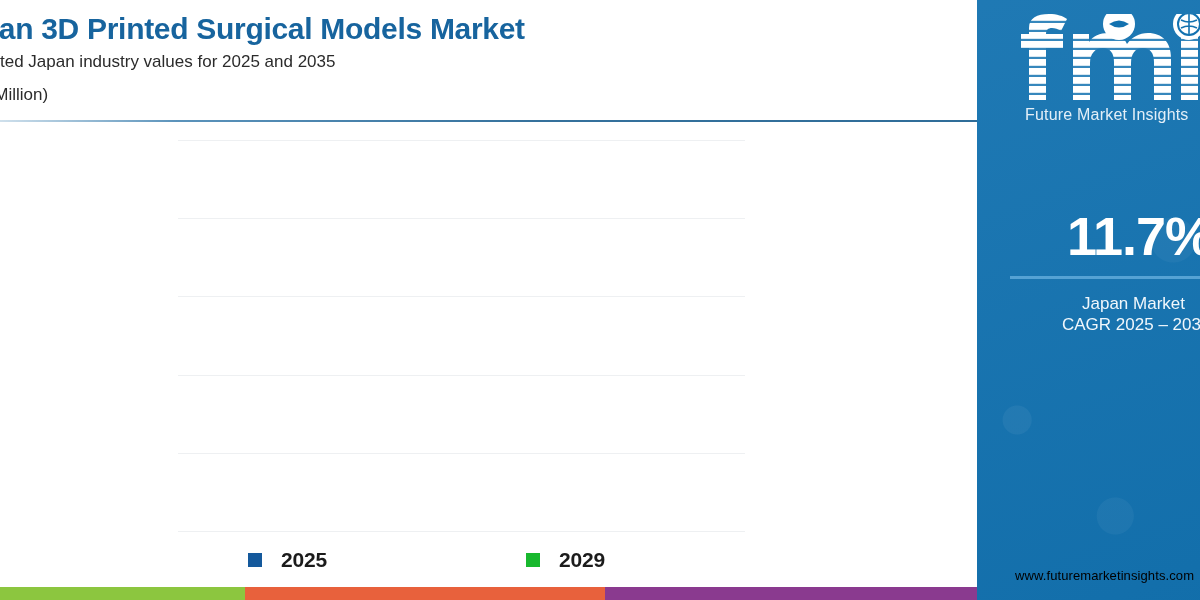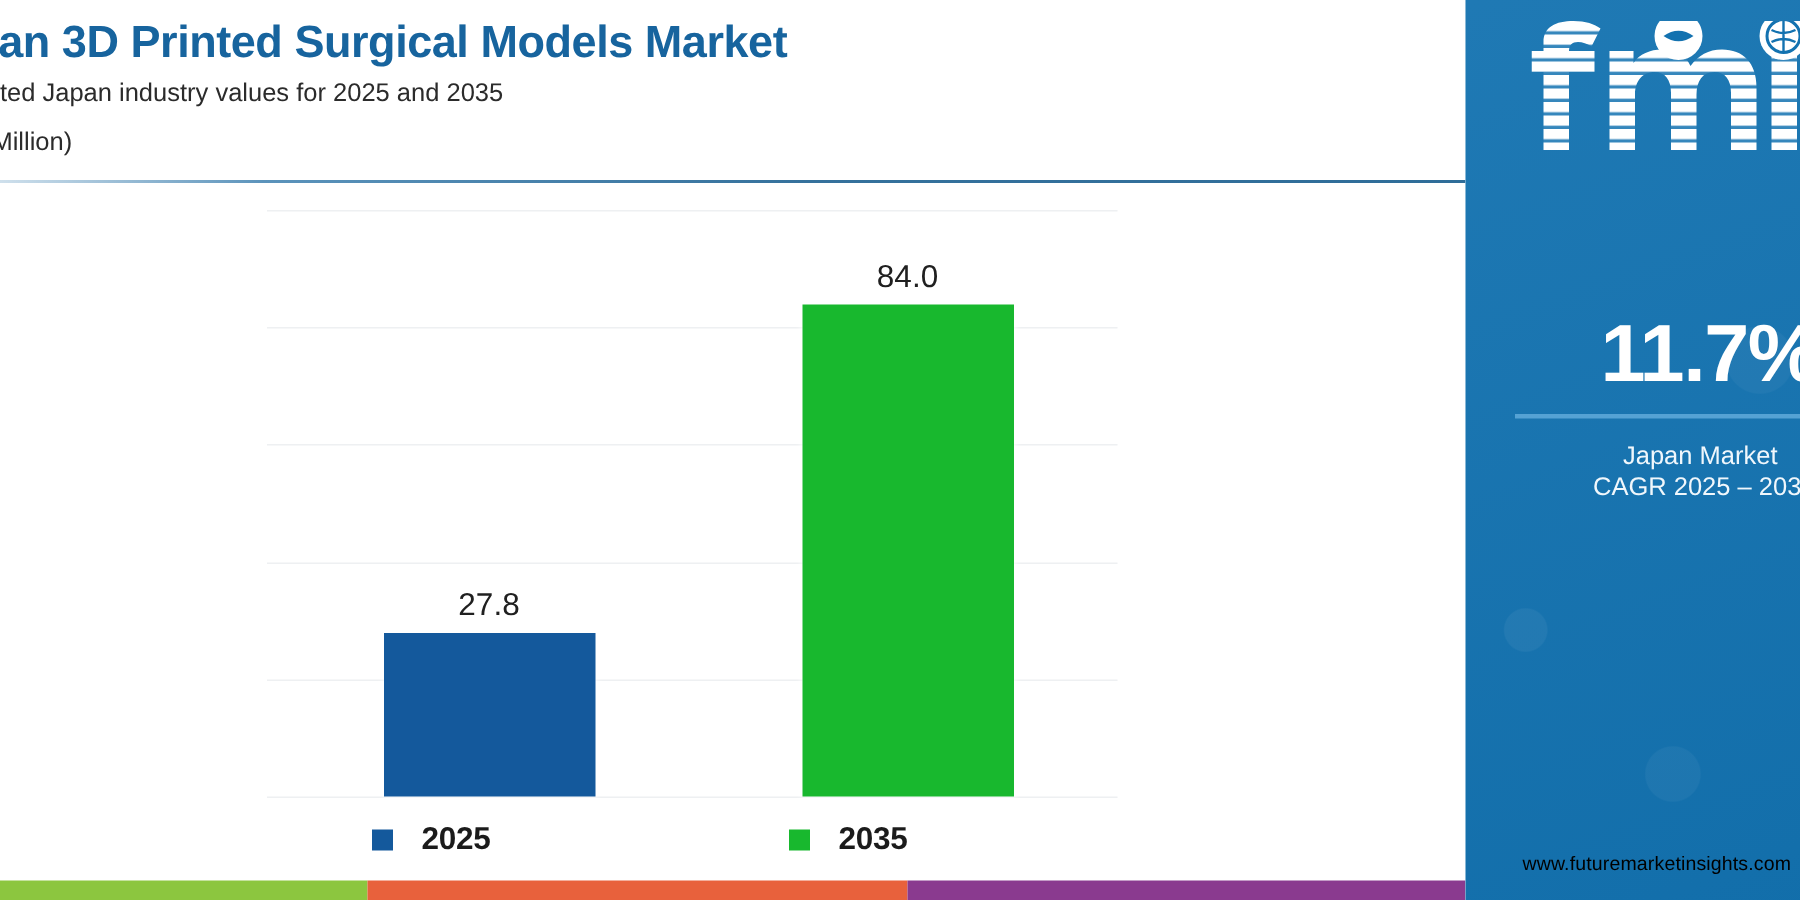--- a/index.html
+++ b/index.html
@@ -168,39 +168,31 @@
 
     <div id="plot-wrap">
       <div id="plot-area">
 
       <div class="gridline" style="top: 0px;"></div>
           <div class="gridline" style="top: 78.2px;"></div>
           <div class="gridline" style="top: 156.4px;"></div>
           <div class="gridline" style="top: 234.6px;"></div>
           <div class="gridline" style="top: 312.8px;"></div>
           <div class="gridline" style="top: 391px;"></div>
-          <div class="bar" style="left: 77.5px; width: 141px; height: 108.698px;">
-            <div class="bar-rect" style="background: rgb(20, 89, 156);"></div>
-            <div class="bar-label" style="top: -30px;">27.8</div>
-          </div>
-          <div class="bar" style="left: 356.5px; width: 141px; height: 328.44px;">
-            <div class="bar-rect" style="background: rgb(24, 184, 46);"></div>
-            <div class="bar-label" style="top: -30px;">84.0</div>
-          </div>
         </div>
 
       <div id="legend">
 
       <div class="legend-item" style="left: 70px;">
             <span class="legend-swatch" style="background: rgb(20, 89, 156);"></span>
             <span class="legend-label">2025</span>
           </div>
           <div class="legend-item" style="left: 348px;">
             <span class="legend-swatch" style="background: rgb(24, 184, 46);"></span>
-            <span class="legend-label">2035</span>
+            <span class="legend-label">2029</span>
           </div>
         </div>
     </div>
 
     <div id="bottom-strip">
         <div class="strip-seg" style="background: rgb(140, 198, 63); width: 245px;"></div>
         <div class="strip-seg" style="background: rgb(232, 97, 60); width: 360px;"></div>
         <div class="strip-seg" style="background: rgb(138, 58, 143); width: 372px;"></div>
       </div>
   </div>
@@ -224,20 +216,21 @@
 
           <path d="M160 86 V20 H177 V86 Z" fill="url(#stripes)"></path>
 
           <circle cx="98" cy="10" r="16" fill="#ffffff"></circle>
           <path d="M88 10 q10 -7 20 0 q-10 7 -20 0 Z" fill="#1372b0"></path>
           <circle cx="168" cy="10" r="16" fill="#ffffff"></circle>
           <circle cx="168" cy="10" r="11" fill="none" stroke="#1372b0" stroke-width="2"></circle>
           <path d="M160 6 q8 4 16 0 M160 14 q8 -4 16 0 M168 -1 v22" stroke="#1372b0" stroke-width="1.6" fill="none"></path>
         </svg>
       </div>
+      <div id="logo-caption">Future Market Insights</div>
     </div>
 
     <div id="cagr-value">11.7%</div>
     <div id="cagr-divider"></div>
     <div id="cagr-caption-1">Japan Market</div>
     <div id="cagr-caption-2">CAGR 2025 – 2035</div>
 
     <div id="panel-url">www.futuremarketinsights.com</div>
   </div>
 </div>

